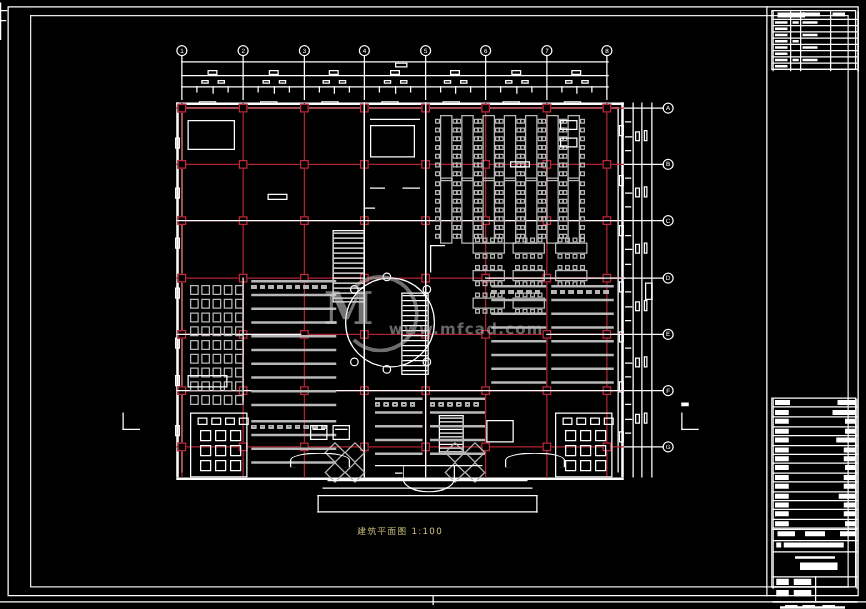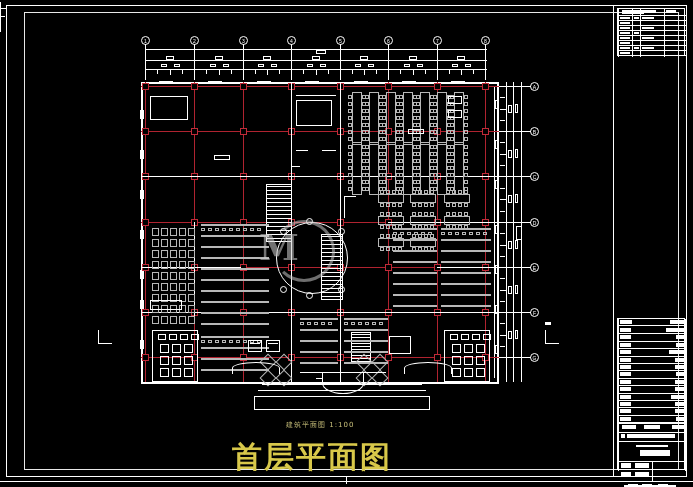--- a/index.html
+++ b/index.html
@@ -1144,18 +1144,18 @@
       <div class="w" style="left: 545px; top: 343px; width: 14px; height: 1px;"></div>
       <div class="w" style="left: 545px; top: 322px; width: 6px; height: 3px;"></div>
       <div class="w" style="left: 344px; top: 196px; width: 1px; height: 22px;"></div>
       <div class="w" style="left: 344px; top: 196px; width: 12px; height: 1px;"></div>
       <div class="w" style="left: 292px; top: 166px; width: 8px; height: 1px;"></div>
     </div>
 
   <div class="wm">
     <div class="wm-ring"></div>
     <div class="wm-m">M</div>
+    <div class="wm-url">www.mfcad.com</div>
   </div>
 
   <div class="subtitle-cn" style="left:286px;top:420px;font-size:7px;letter-spacing:1px;">建筑平面图 1:100</div>
-  <div class="title-cn" style="left:232px;top:437px;font-size:30px;">首层平面图</div>
 
 </div>
 
 </body></html>

